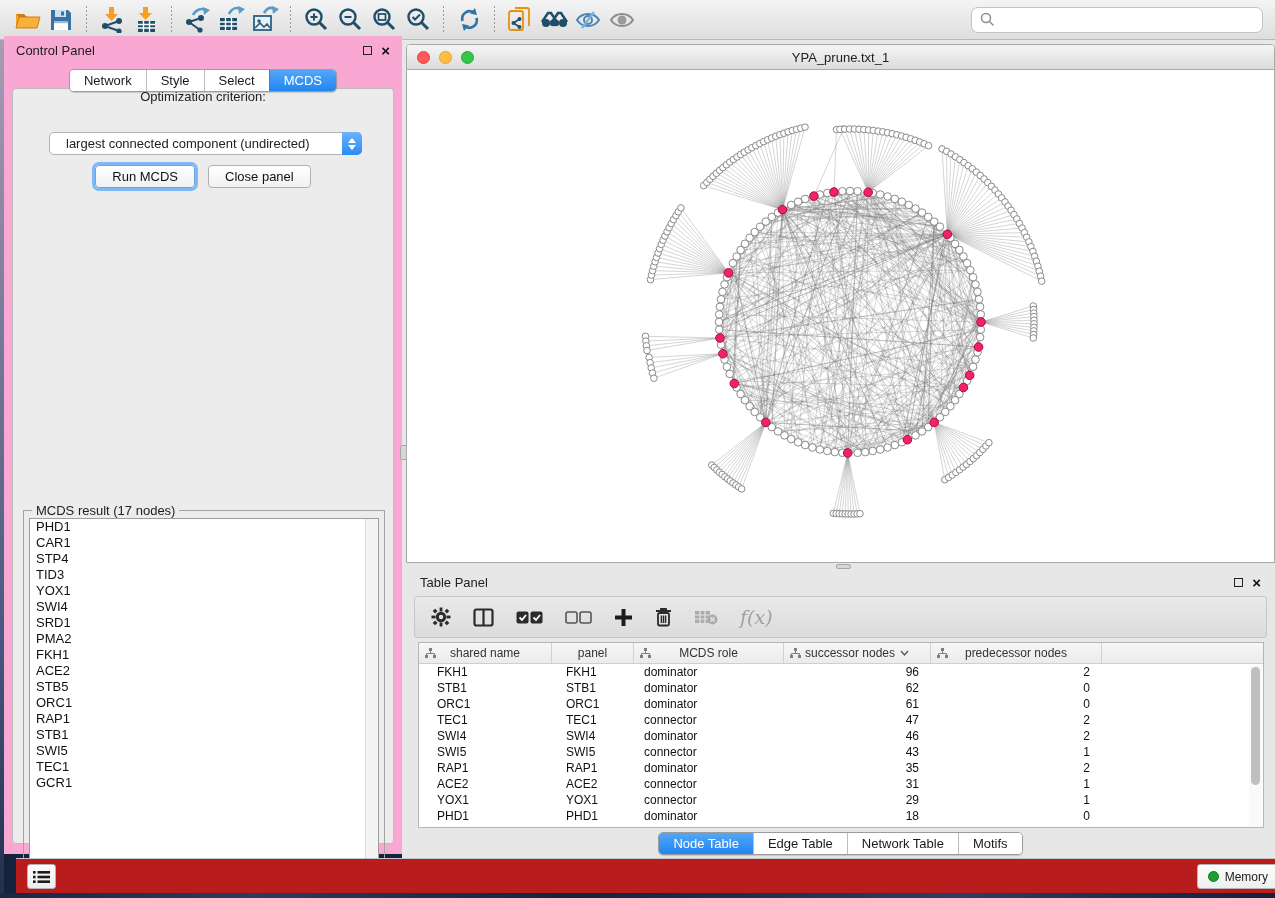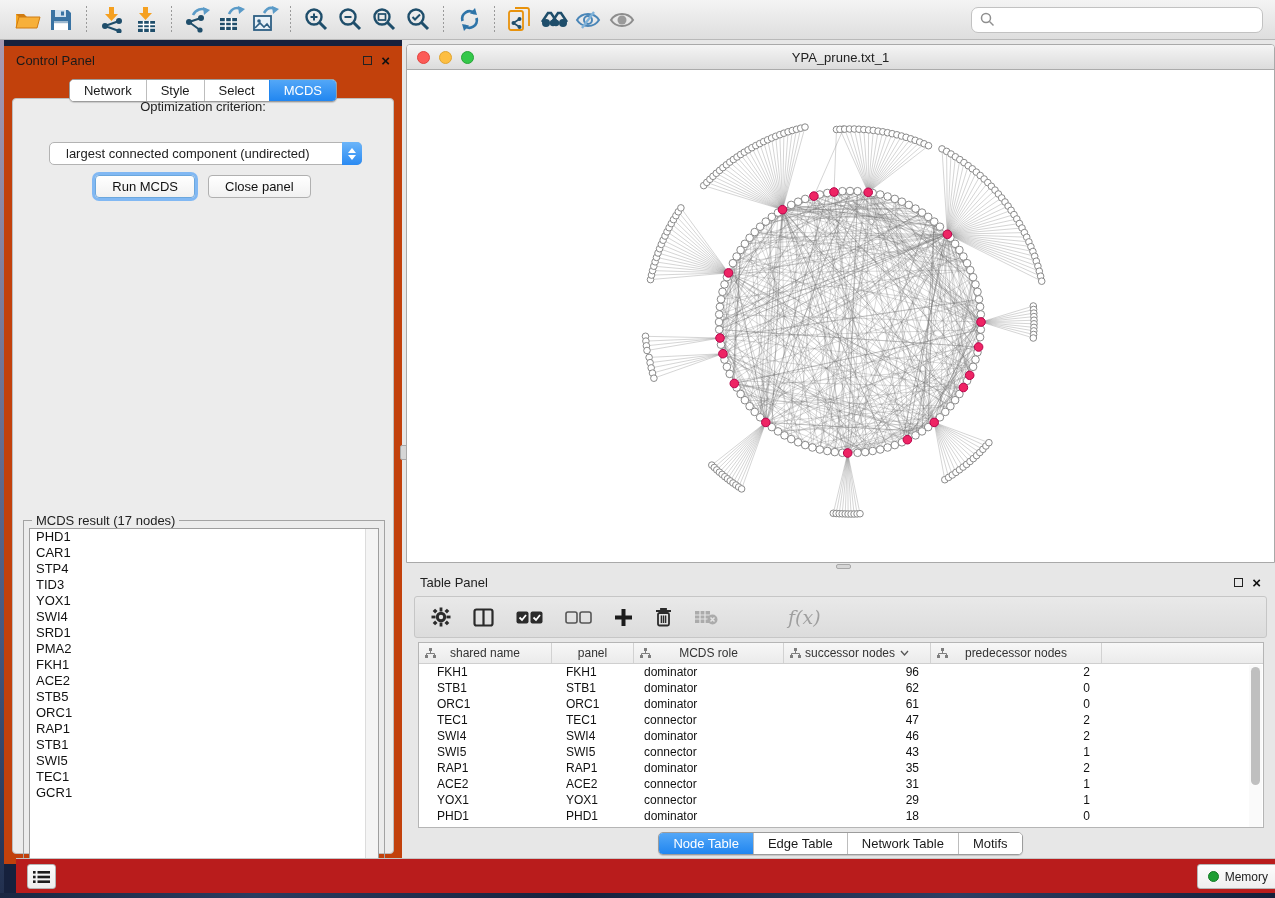--- a/index.html
+++ b/index.html
@@ -20,21 +20,21 @@
     display:flex; align-items:center; padding:0 8px; margin-right:2px; }
   .searchbox input { border:none; outline:none; flex:1; font-size:13px; font-family:"Liberation Sans",sans-serif; background:transparent; }
 
   
   .wall-left { position:absolute; left:0; top:40px; width:4px; height:853px;
     background:linear-gradient(#a99bb4, #7d7d9c 30%, #46587f 70%, #22304f); }
   .wall-bottom { position:absolute; left:0; top:893px; width:1275px; height:5px;
     background:linear-gradient(90deg,#1a2742,#2a3c60 20%,#16213d 45%,#2c3e63 75%,#141f3a); }
 
   
-  .control-panel { position:absolute; left:4px; top:46px; width:398px; height:818px; background:#c2410c; }
+  .control-panel { position:absolute; left:4px; top:36px; width:398px; height:818px; background:#f9a8d4; }
   .cp-title-row { height:28px; display:flex; align-items:center; padding:0 12px; }
   .cp-title { font-size:13px; color:#1a1a1a; }
   .win-btns { margin-left:auto; display:flex; align-items:center; gap:9px; }
   .float-glyph { width:9px; height:9px; border:1.5px solid #222; display:inline-block; }
   .close-glyph { font-weight:bold; font-size:15px; line-height:9px; color:#111; }
   .cp-tabs { position:absolute; left:0; top:33px; width:100%; display:flex; justify-content:center; z-index:3; }
   .seg { display:flex; border:1px solid #9c9c9c; border-radius:5px; overflow:hidden; background:#fff;
     box-shadow:0 1px 1px rgba(0,0,0,0.15); }
   .seg .tab { padding:3px 14px; font-size:13px; background:#fff; border-left:1px solid #bdbdbd; color:#1a1a1a; }
   .seg .tab:first-child { border-left:none; }
@@ -81,21 +81,21 @@
   .h-split-handle { position:absolute; left:430px; top:1px; width:15px; height:5px;
     background:#d6d6d6; border:1px solid #a8a8a8; border-radius:2px; }
 
   
   .table-panel { position:absolute; left:406px; top:570px; width:869px; height:288px; background:#e7e7e7; }
   .tp-title-row { height:24px; display:flex; align-items:center; padding:0 14px; }
   .tp-toolbar { position:absolute; left:8px; top:26px; width:853px; height:42px;
     background:linear-gradient(#e9e9e9,#dcdcdc); border:1px solid #c6c6c6; border-radius:3px;
     display:flex; align-items:center; padding-left:16px; gap:22px; }
   .tp-tool { display:flex; align-items:center; justify-content:center; }
-  .fx-label { font-family:"DejaVu Serif", serif; font-style:italic; font-size:19px; color:#9f9f9f;margin-left:48px; }
+  .fx-label { font-family:"DejaVu Serif", serif; font-style:italic; font-size:19px; color:#9f9f9f; }
 
   .tbl { position:absolute; left:12px; top:72px; width:846px; height:186px; background:#fff; border:1px solid #b5b5b5; }
   .tbl-header { display:flex; height:21px; background:linear-gradient(#f7f7f7,#ebebeb); border-bottom:1px solid #cfcfcf; }
   .th { display:flex; align-items:center; justify-content:center; gap:5px; font-size:12px; color:#333;
     border-right:1px solid #d2d2d2; position:relative; }
   .th .tree-ico { position:absolute; left:6px; top:5px; }
   .tbl-body .tr { display:flex; height:16px; line-height:16px; font-size:12px; color:#111; }
   .td { overflow:hidden; white-space:nowrap; }
   .td.l { padding-left:18px; } .td.l2 { padding-left:14px; } .td.l3 { padding-left:10px; }
   .td.r { text-align:right; padding-right:12px; }

